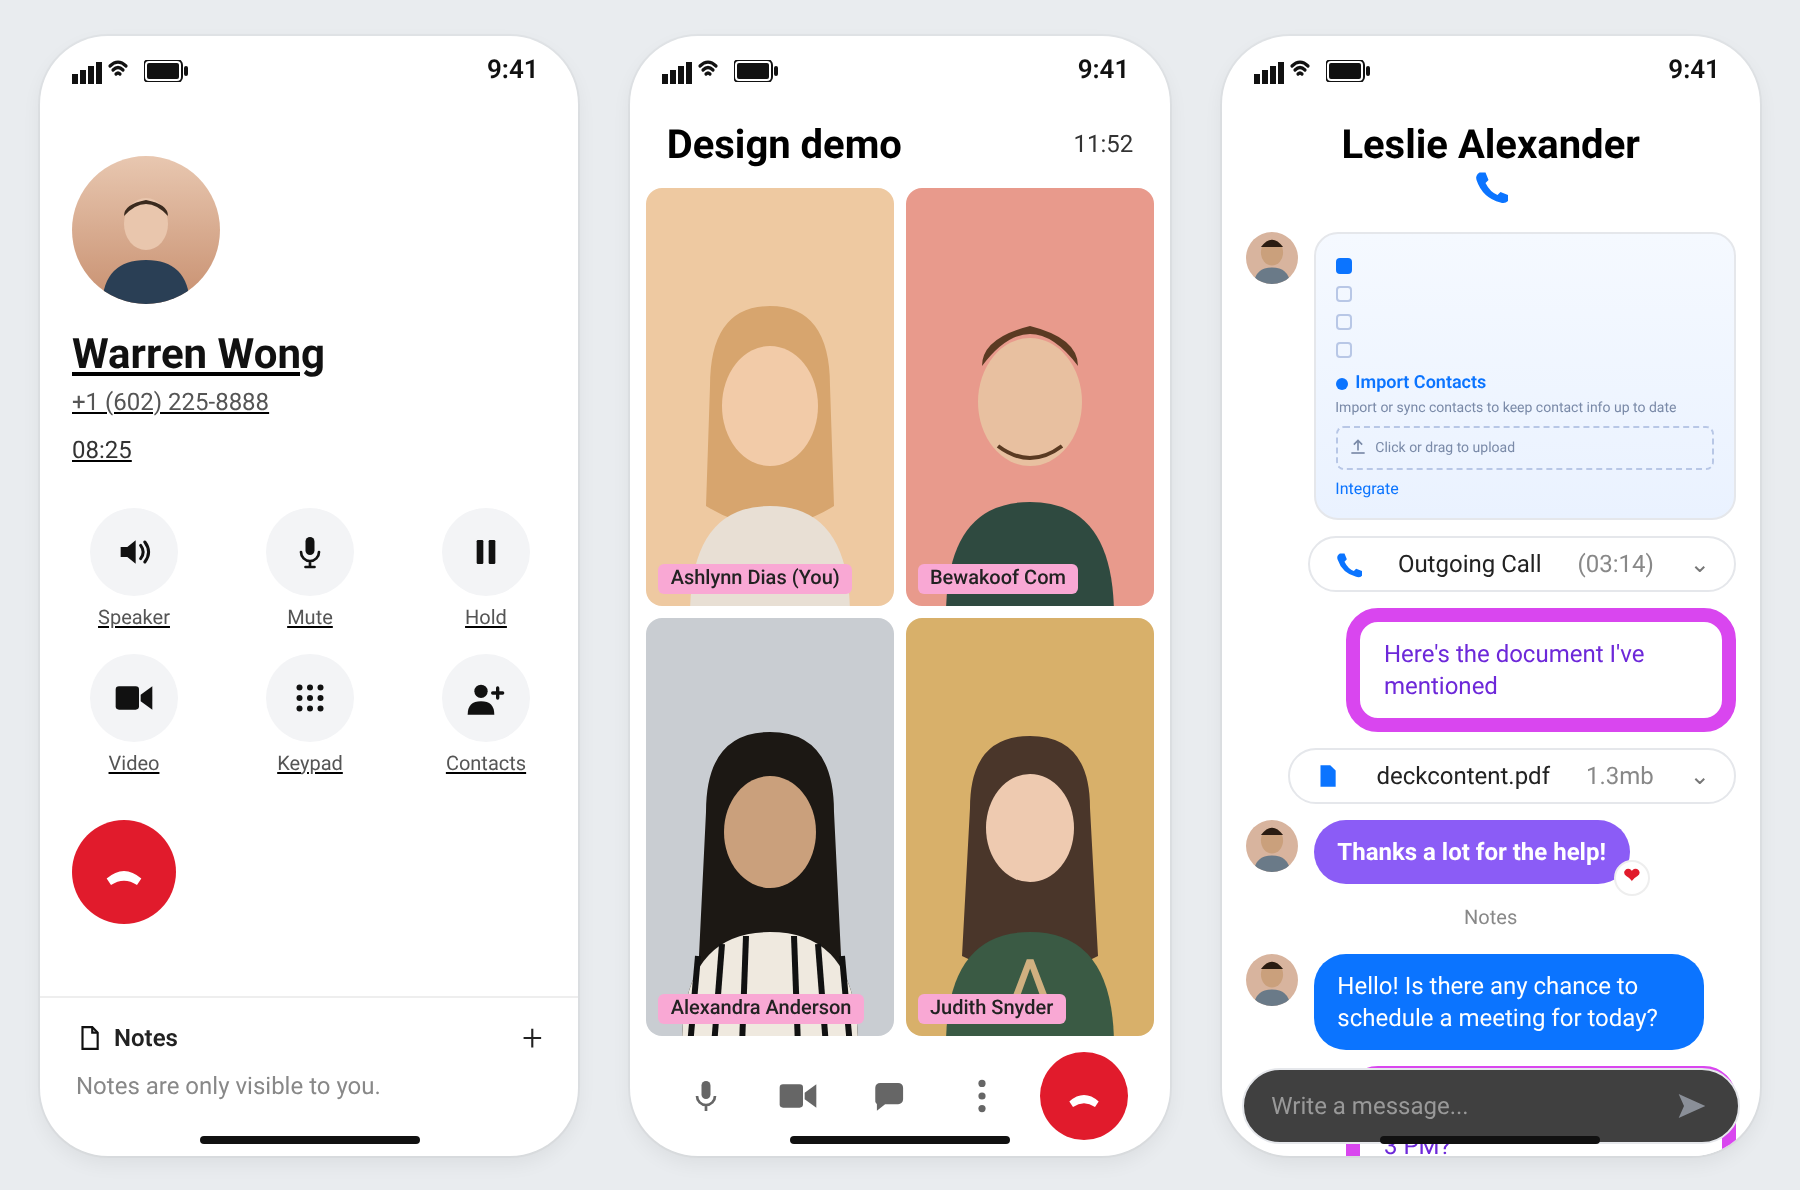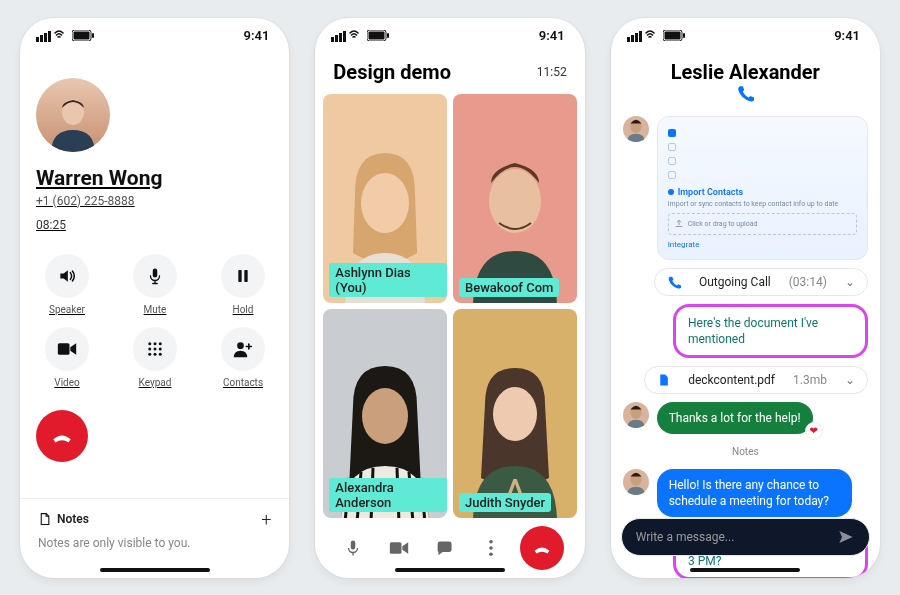--- a/index.html
+++ b/index.html
@@ -25,43 +25,43 @@
   .notes-hd { display:flex; justify-content:space-between; align-items:center; color:#222; font-size:12px; font-weight:600;gap:10px;}
   .notes-txt { font-size:12px; color:#888; margin-top:6px;}
 
   
   .p2-head { display:flex; justify-content:space-between; align-items:center; padding:6px 18px 10px;}
   .p2-title { font-size:20px; font-weight:700; }
   .p2-time { font-size:12px; color:#333;}
   .grid4 { flex:1; display:grid; grid-template-columns:1fr 1fr; grid-template-rows:1fr 1fr; gap:6px; padding:0 8px;}
   .tile { position:relative; border-radius:8px; overflow:hidden; }
   .tile .bg { position:absolute; inset:0;}
-  .tag { position:absolute; left:6px; bottom:6px; background:#5eead4; font-size:13px; padding:2px 6px; border-radius:3px; font-weight:500; color:#222;}
+  .tag { position:absolute; left:6px; bottom:6px; background:#f9a8d4; font-size:10px; padding:2px 6px; border-radius:3px; font-weight:500; color:#222;}
   .ppl { position:absolute; inset:0; display:flex; align-items:flex-end; justify-content:center;}
   .p2-dock { height:60px; display:flex; align-items:center; justify-content:space-evenly; padding:0 8px;}
   .dockbtn { width:34px; height:34px; display:flex; align-items:center; justify-content:center; color:#555;}
   .dock-hang { width:44px; height:44px; border-radius:50%; background:#e11b2c; display:flex; align-items:center; justify-content:center;}
 
   
   .p3-head { display:flex; justify-content:space-between; align-items:center; padding:6px 18px 10px;flex-direction:column;}
   .p3-title { font-size:20px; font-weight:700;}
   .p3-body { flex:1; padding:0 12px 0 12px; display:flex; flex-direction:column; gap:8px; overflow:hidden;}
   .row { display:flex; align-items:flex-start; gap:8px;}
   .row.right { justify-content:flex-end; }
   .av-sm { width:26px; height:26px; border-radius:50%; background:#d8b49e; flex:0 0 auto; display:flex; align-items:flex-end; justify-content:center; overflow:hidden;}
   .card { border:1px solid #e5e7eb; border-radius:12px; background:#fff; padding:8px; width:218px; font-size:10px; color:#555;}
   .chip { border:1px solid #e5e7eb; border-radius:16px; background:#fff; padding:6px 12px; font-size:12px; color:#222; display:flex; align-items:center; gap:18px;}
   .chev { color:#777; font-size:12px;}
   .bubble { padding:8px 12px; border-radius:16px; font-size:12px; max-width:195px; line-height:1.35;}
-  .bubble.in { background:#fff; border:3px solid #d946ef; color:#0f766e;}
-  .bubble.blue { background:#15803d; color:#fff; position:relative;}
+  .bubble.in { background:#fff; border:7px solid #d946ef; color:#6d28d9;}
+  .bubble.blue { background:#8b5cf6; color:#fff; position:relative;font-weight:bold;}
   .heart { position:absolute; right:-10px; bottom:-6px; width:18px; height:18px; border-radius:50%; background:#fff; border:1px solid #eee; display:flex; align-items:center; justify-content:center; color:#e11b2c; font-size:10px;}
   .bubble.blue2 { background:#0b74ff; color:#fff;}
   .daylbl { text-align:center; font-size:10px; color:#888; margin:4px 0;}
-  .composer { position:absolute; bottom:22px; left:10px; right:10px; border:1px solid #e5e7eb; border-radius:22px; padding:10px 14px; display:flex; justify-content:space-between; align-items:center; color:#999; font-size:12px; background:#0f172a;text-align:center;}
+  .composer { position:absolute; bottom:6px; left:10px; right:10px; border:1px solid #e5e7eb; border-radius:22px; padding:10px 14px; display:flex; justify-content:space-between; align-items:center; color:#999; font-size:12px; background:#404040;text-align:center;}
 </style>
 </head>
 <body>
 
 <div class="phone">
   <div class="status-bar">
     <span class="status-left">
       <svg width="34" height="12" viewBox="0 0 34 12">
           <rect x="0" y="7" width="3" height="5" fill="#111"></rect>
           <rect x="4" y="5" width="3" height="7" fill="#111"></rect>

